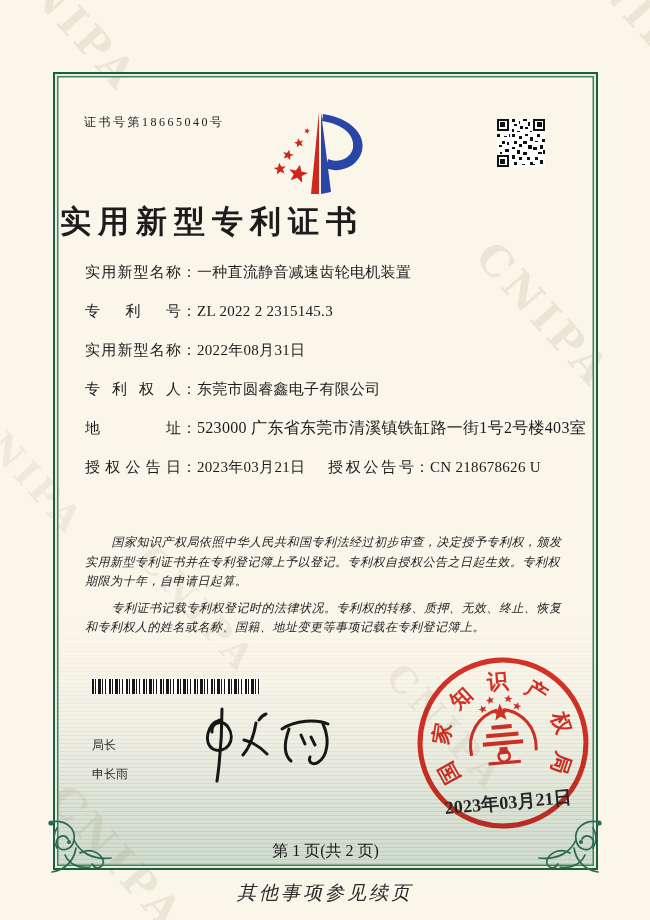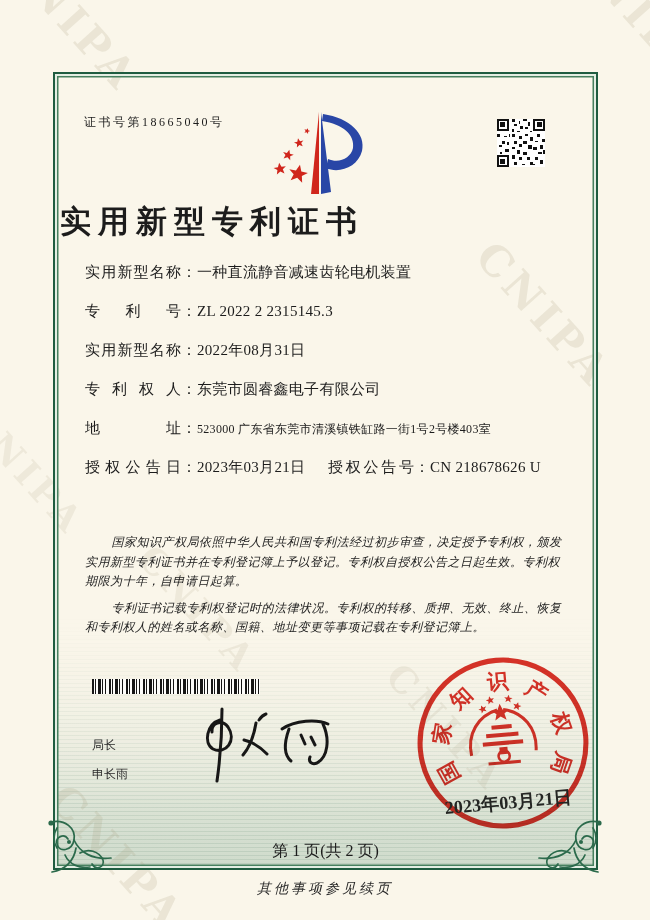--- a/index.html
+++ b/index.html
@@ -35,21 +35,21 @@
   .qr   { position:absolute; z-index:4; left:497px; top:119px; width:48px; height:48px; }
 
   .title { position:absolute; z-index:4; left:53px; top:201px; width:545px; text-align:left;
            font-size:31px; font-weight:bold; letter-spacing:7px; padding-left:7px; }
 
   .fields { position:absolute; z-index:4; left:85px; top:259px; width:480px; font-size:15px; }
   .frow { position:relative; height:26px; line-height:26px; margin-bottom:13px; white-space:nowrap; }
   .flabel { display:inline-block; width:96px; text-align:justify; text-align-last:justify; vertical-align:top; }
   .fcolon { display:inline-block; width:16px; text-align:center; vertical-align:top; }
   .fvalue { letter-spacing:0.3px; }
-  .fvalue.addr { font-size:12px; }
+  .fvalue.addr { font-size:16px; }
   .fgroup2 { position:absolute; left:243px; top:0; }
   .flabel2 { display:inline-block; width:86px; text-align:justify; text-align-last:justify; vertical-align:top; }
 
   .paras { position:absolute; z-index:4; left:85px; top:533px; width:481px;
            font-size:12px; line-height:1.63; font-style:italic; letter-spacing:0.5px; color:#222; }
   .paras p { text-indent:2.2em; margin-bottom:7px; }
 
   .barcode { position:absolute; z-index:4; left:92px; top:679px; width:168px; height:15px;
     background:repeating-linear-gradient(90deg,
       #161616 0 2px, #fdfdfb 2px 3px, #161616 3px 4px, #fdfdfb 4px 6px,
@@ -61,21 +61,21 @@
 
   .signature { position:absolute; z-index:4; left:182px; top:698px; width:170px; height:90px; }
 
   .seal { position:absolute; z-index:5; left:414px; top:654px; width:178px; height:178px;
           transform:rotate(-5deg); opacity:0.95; mix-blend-mode:multiply; }
   .seal text { font-family:"Liberation Serif","DejaVu Serif",serif; }
 
   .page-num { position:absolute; z-index:4; left:53px; top:841px; width:545px; text-align:center; font-size:16px; }
 
   .cont-note { position:absolute; z-index:4; left:0; top:880px; width:650px; text-align:center;
-               font-size:14px; font-style:italic; letter-spacing:3px; color:#2a2a2a; }
+               font-size:19px; font-style:italic; letter-spacing:3px; color:#2a2a2a; }
 </style>
 </head>
 <body>
 
 <div class="page">
 
   <span class="wm" style="left:-18px; top:-6px;">CNIPA</span>
   <span class="wm" style="left:548px; top:-14px;">CNIPA</span>
   <span class="wm" style="left:455px; top:290px;">CNIPA</span>
   <span class="wm small" style="left:-52px; top:450px;">CNIPA</span>

